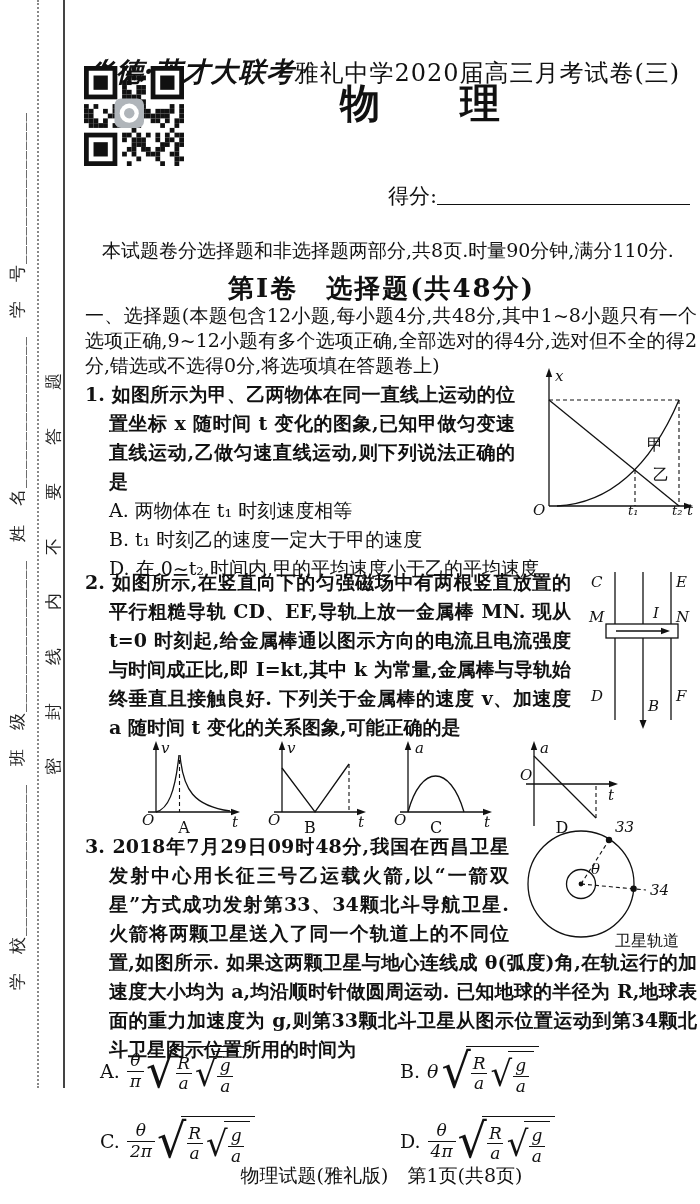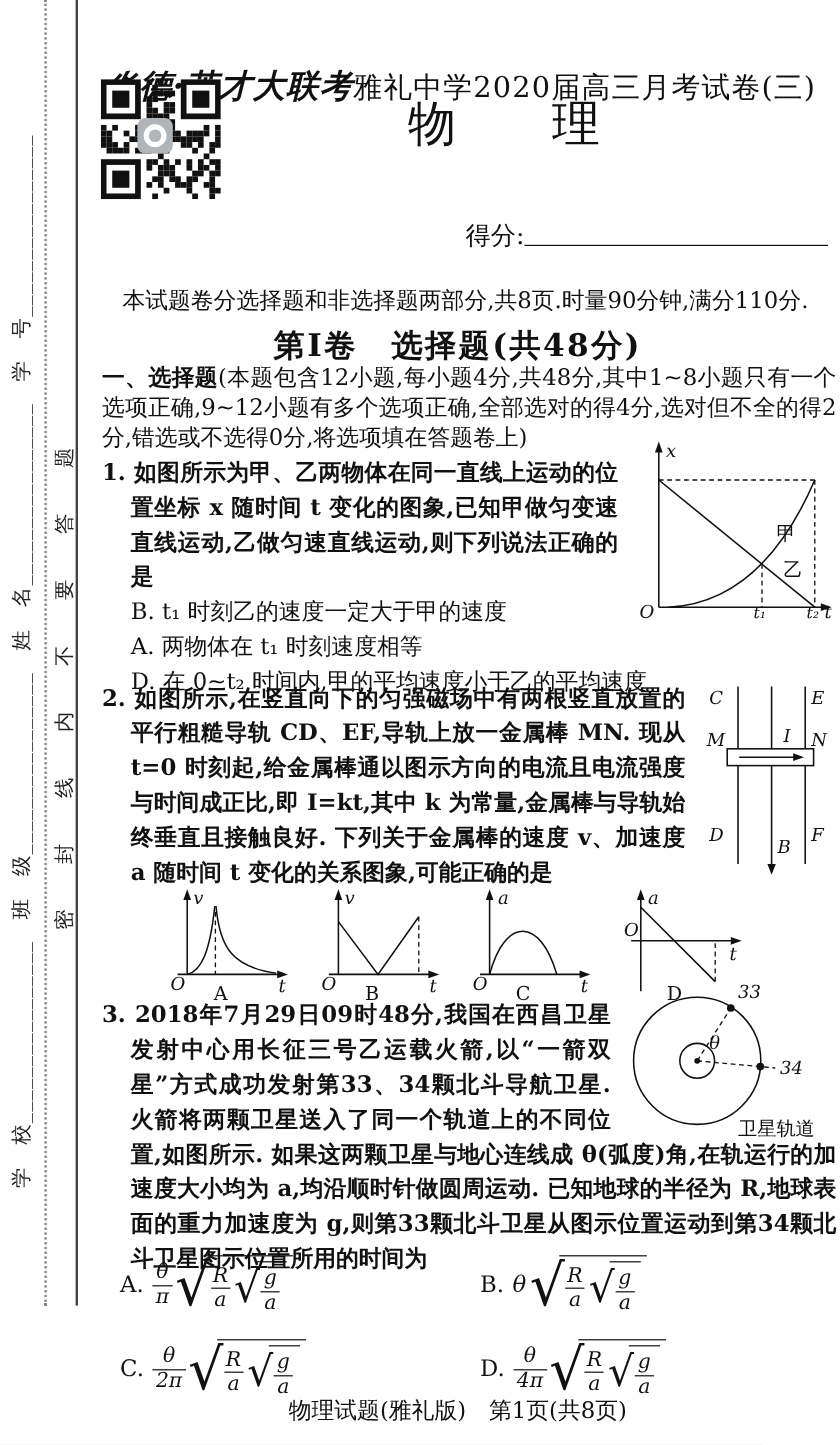--- a/index.html
+++ b/index.html
@@ -12,32 +12,32 @@
   .dotline { position:absolute; left:37px; top:0; height:1088px; width:0; border-left:2px dotted #888; }
   .solidline { position:absolute; left:63px; top:0; height:1088px; width:0; border-left:2px solid #444; }
   .rot { position:absolute; transform-origin:0 0; transform:rotate(-90deg); white-space:pre; }
   .fields { left:6px; top:990px; font-size:17px; letter-spacing:1px; color:#222; }
   .seal  { left:42px; top:775px; font-size:17px; letter-spacing:38px; color:#222; }
   
   .title { position:absolute; left:88px; top:22px; display:flex; align-items:baseline; white-space:nowrap; }
   .brand { font-size:27px; font-weight:bold; font-style:italic; letter-spacing:1px;margin-top:32px; }
   .trest { font-size:24px; letter-spacing:1px; }
   .subject { position:absolute; left:140px; top:76px; width:560px; text-align:center;
-             font-size:40px; font-weight:normal; white-space:pre; }
+             font-size:40px; font-weight:bold; white-space:pre; }
   .qr { position:absolute; left:84px; top:66px; width:100px; height:100px; }
   .score { position:absolute; left:388px; top:182px; width:302px; display:flex; align-items:flex-start; }
   .score .slabel { font-size:21px; }
   .score .sline { flex:1; border-bottom:1.6px solid #111; margin-bottom:2px; height:22px; }
   .intro { position:absolute; left:102px; top:238px; width:592px; font-size:19px; white-space:nowrap; }
   .section { position:absolute; left:63px; top:271px; width:637px; text-align:center;
              font-size:26px; font-weight:bold; letter-spacing:2px; }
   
   .instr { position:absolute; left:85px; top:303px; width:612px; font-size:19px;
            line-height:25px; text-align:justify; }
-  .instr .ib { font-weight:bold; }
+  .instr .ib { font-weight:normal; }
   .qblock { position:absolute; left:85px; width:612px; font-size:19px; line-height:29px; }
   .q1 { top:380px; } .q2 { top:568px; } .q3 { top:832px; }
   .stem { margin:0; padding-left:24px; text-indent:-24px; text-align:justify;font-weight:bold; }
   .optline { padding-left:24px; }
   .figf { float:right; }
   .f1 { margin:-16px 0 0 10px; width:172px; height:136px; }
   .f2 { margin:-8px 0 0 8px;  width:118px; height:164px; }
   .f3 { margin:-14px 0 0 6px; width:182px; height:106px; }
   .graphrow { position:absolute; left:134px; top:738px; display:flex; gap:16px; }
   
@@ -275,22 +275,22 @@
         <text x="30" y="17">x</text>
         <text x="162" y="151">t</text>
         <text x="8" y="151">O</text>
         <text class="sub" x="103" y="151">t₁</text>
         <text class="sub" x="147" y="151">t₂</text>
         <text class="cjk" x="122" y="86">甲</text>
         <text class="cjk" x="128" y="116">乙</text>
       </svg>
     </div>
     <p class="stem"><span>1.</span> <span>如图所示为甲、乙两物体在同一直线上运动的位置坐标 x 随时间 t 变化的图象,已知甲做匀变速直线运动,乙做匀速直线运动,则下列说法正确的是</span></p>
+    <div class="optline">A. 两物体在 t₁ 时刻速度相等</div>
     <div class="optline">B. t₁ 时刻乙的速度一定大于甲的速度</div>
-    <div class="optline">A. 两物体在 t₁ 时刻速度相等</div>
     <div class="optline">D. 在 0~t₂ 时间内,甲的平均速度小于乙的平均速度</div>
   </div>
 
   <div class="qblock q2">
     <div class="figf f2">
       <svg width="118" height="172" viewBox="0 0 118 172">
         <line x1="36" y1="12" x2="36" y2="160"></line>
         <line x1="92" y1="12" x2="92" y2="160"></line>
         <line x1="64" y1="12" x2="64" y2="160"></line>
           <path class="ah" d="M64 169 l-3.5 -9 h7 z"></path>

